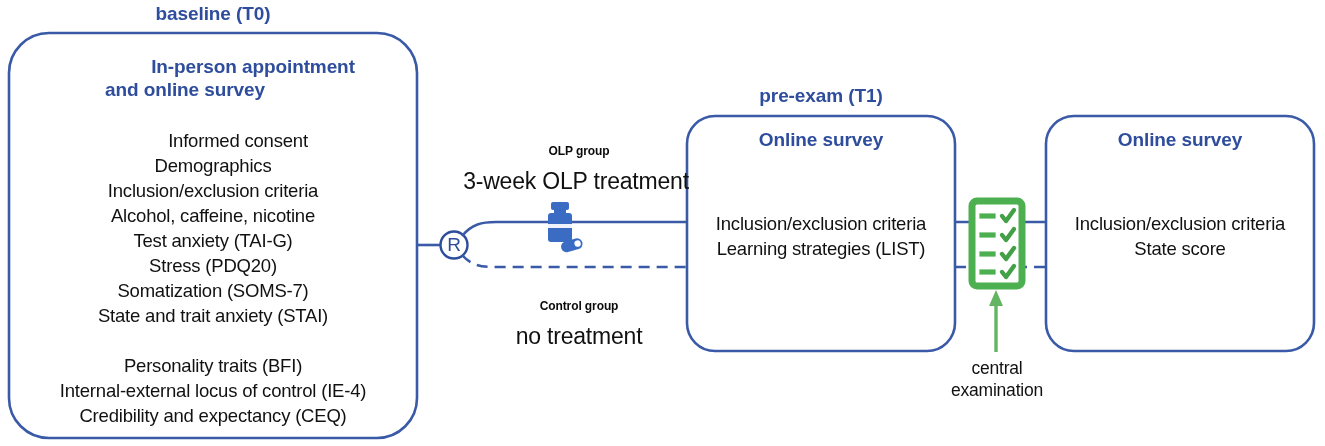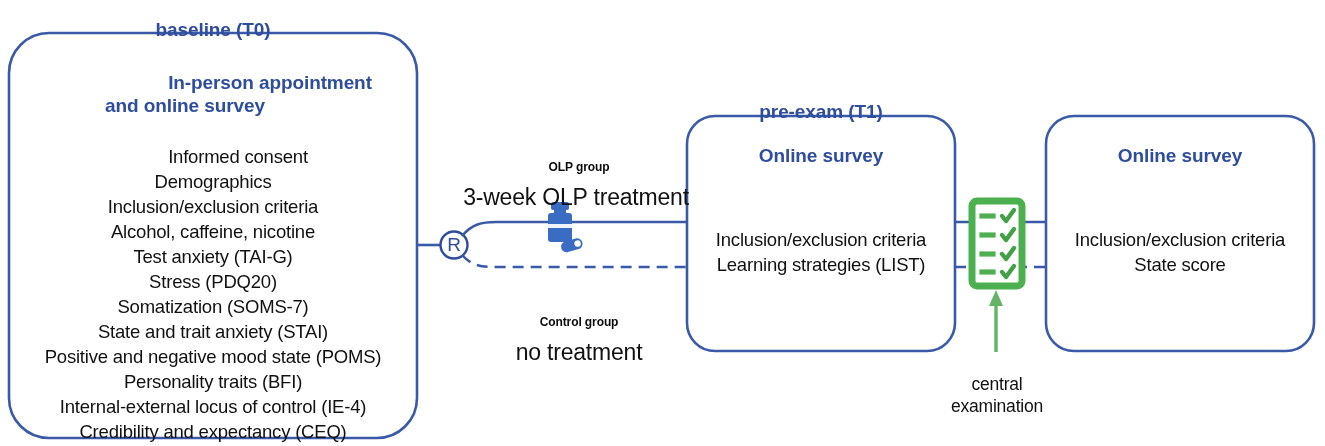--- a/index.html
+++ b/index.html
@@ -22,21 +22,20 @@
     position: absolute;
     left: 0; top: 0;
     width: 1325px; height: 446px;
     overflow: visible;
   }
   .txt {
     position: absolute;
     white-space: pre;
     line-height: 1.18;
     text-align: center;
-    margin-top: 16px;
   }
   .phase-title {
     color: #2e4d9c;
     font-weight: bold;
     font-size: 19px;
     letter-spacing: -0.1px;
   }
   .box-heading {
     color: #2e4d9c;
     font-weight: bold;
@@ -135,32 +134,31 @@
 
     <g>
       <line x1="996" y1="352" x2="996" y2="300" stroke="#63b463" stroke-width="3.4"></line>
       <polygon points="996,290 1003,306 989,306" fill="#63b463"></polygon>
     </g>
 
   </svg>
 
   <div class="txt phase-title" style="left:9px; top:3px; width:408px;">baseline (T0)</div>
 
-  <div class="txt box-heading" style="left:22px; top:56px; width:408px;padding-left:44px;">In-person appointment</div>
+  <div class="txt box-heading" style="left:5px; top:56px; width:408px;padding-left:44px;">In-person appointment</div>
   <div class="txt box-heading" style="left:9px; top:79px; width:352px;">and online survey</div>
 
   <div class="txt box-body" style="left:9px; top:130px; width:408px;padding-left:25px;">Informed consent</div>
   <div class="txt box-body" style="left:9px; top:155px; width:408px;">Demographics</div>
   <div class="txt box-body" style="left:9px; top:180px; width:408px;">Inclusion/exclusion criteria</div>
   <div class="txt box-body" style="left:9px; top:205px; width:408px;">Alcohol, caffeine, nicotine</div>
   <div class="txt box-body" style="left:9px; top:230px; width:408px;">Test anxiety (TAI-G)</div>
   <div class="txt box-body" style="left:9px; top:255px; width:408px;">Stress (PDQ20)</div>
   <div class="txt box-body" style="left:9px; top:280px; width:408px;">Somatization (SOMS-7)</div>
   <div class="txt box-body" style="left:9px; top:305px; width:408px;">State and trait anxiety (STAI)</div>
-  <div class="txt box-body" style="left:9px; top:330px; width:408px;">Positive and negative mood state (POMS)</div>
   <div class="txt box-body" style="left:9px; top:355px; width:408px;">Personality traits (BFI)</div>
   <div class="txt box-body" style="left:9px; top:380px; width:408px;">Internal-external locus of control (IE-4)</div>
   <div class="txt box-body" style="left:9px; top:405px; width:408px;">Credibility and expectancy (CEQ)</div>
 
   <div class="r-letter" style="left:440px; top:234px; width:28px;">R</div>
 
   <div class="txt arm-title" style="left:468px; top:144px; width:222px;">OLP group</div>
   <div class="txt arm-sub" style="left:460px; top:168px; width:232px;">3-week OLP treatment</div>
 
   <div class="txt arm-title" style="left:468px; top:299px; width:222px;">Control group</div>

